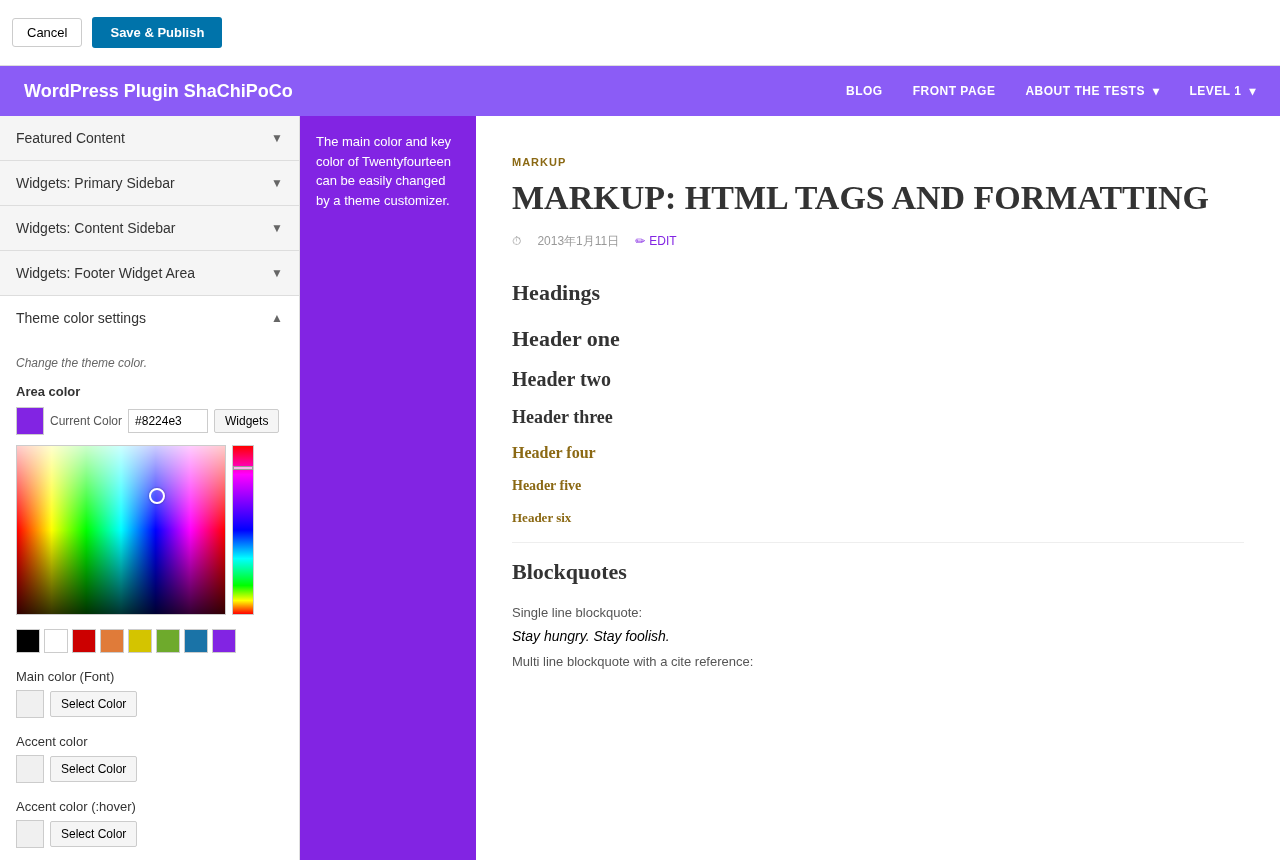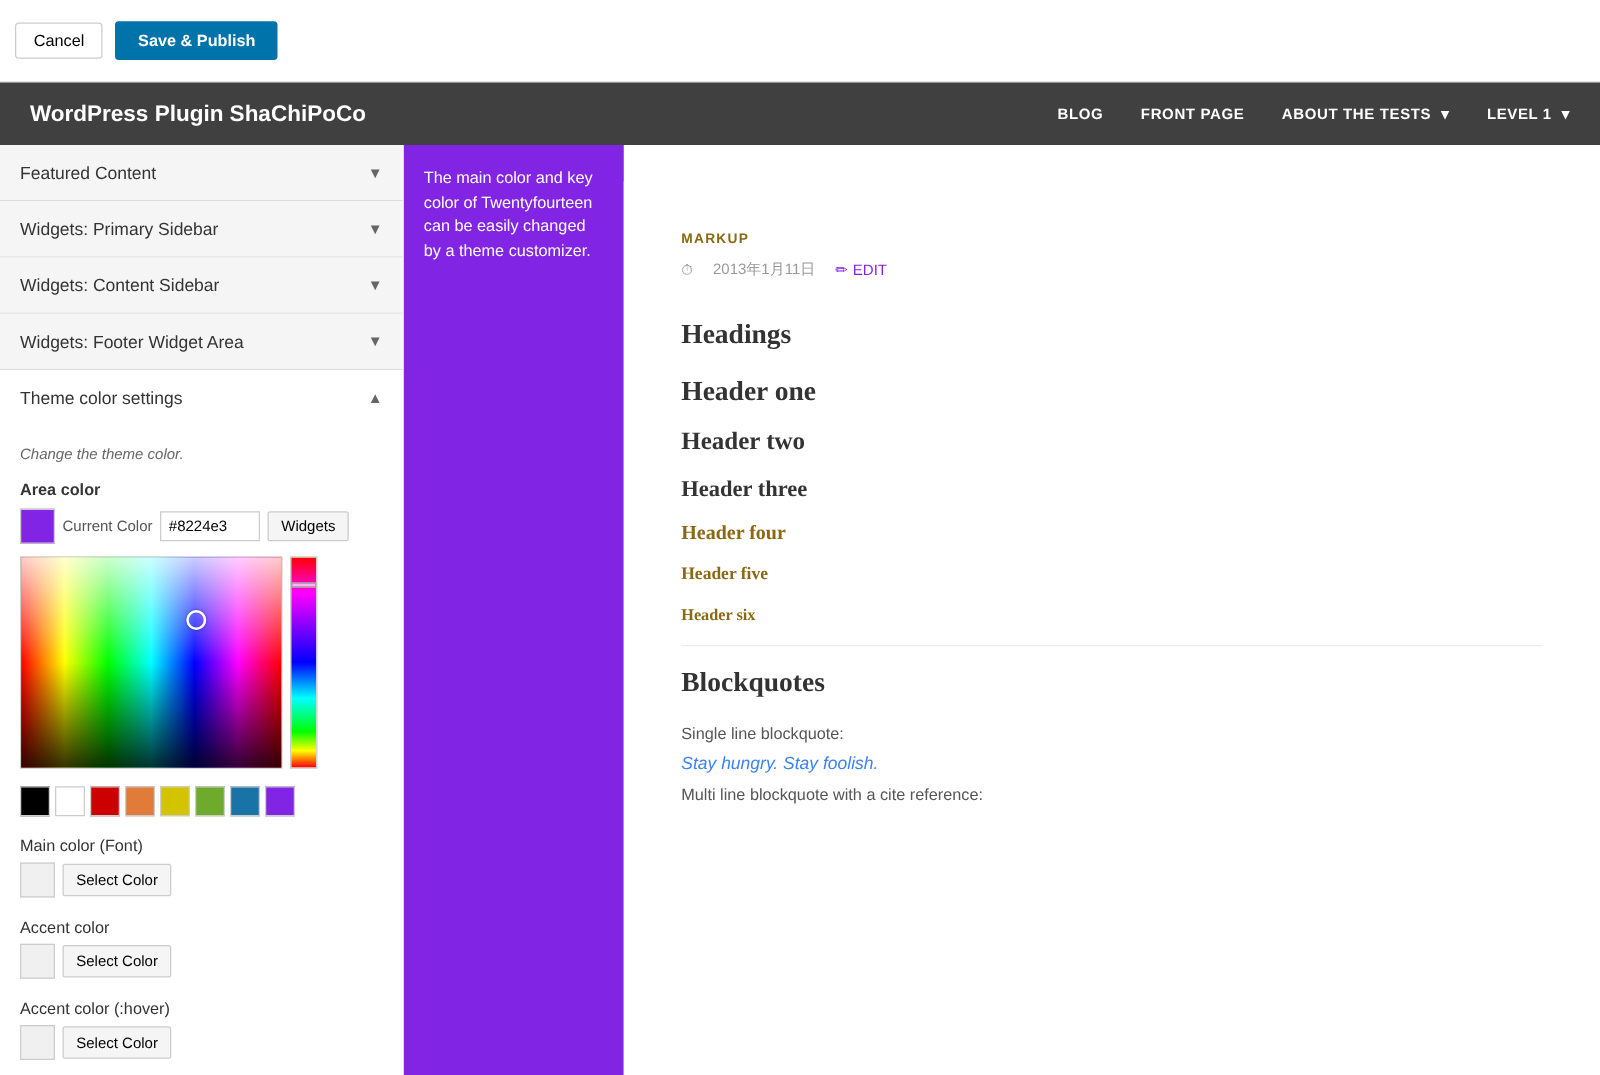--- a/index.html
+++ b/index.html
@@ -36,21 +36,21 @@
     }
 
     .main-layout {
       display: flex;
       flex: 1;
       overflow: hidden;
     }
 
     
     .sidebar {
-      width: 323px;
+      width: 300px;
       background: #f5f5f5;
       border-right: 1px solid #ddd;
       overflow-y: auto;
       flex-shrink: 0;
     }
 
     .sidebar-section {
       border-bottom: 1px solid #ddd;
     }
     .sidebar-section-header {
@@ -248,30 +248,29 @@
       color: #fff;
       font-size: 13px;
       line-height: 1.5;
     }
 
     
     .preview-area {
       flex: 1;
       overflow-y: auto;
       background: #fff;
-      padding: 40px 46px;
-      margin-top: 29px;
+      padding: 40px 36px;
     }
 
     
     .wp-header {
       display: flex;
       align-items: center;
       justify-content: space-between;
-      background: #404040;
+      background: #8b5cf6;
       padding: 0 24px;
       height: 50px;
       flex-shrink: 0;
     }
     .wp-header-title {
       color: #fff;
       font-size: 18px;
       font-weight: bold;
     }
     .wp-nav {
@@ -343,21 +342,21 @@
     }
     .h1-style { font-size: 22px; font-weight: 700; color: #333; margin-bottom: 16px; font-family: Georgia, serif; }
     .h2-style { font-size: 20px; font-weight: 700; color: #333; margin-bottom: 16px; font-family: Georgia, serif; }
     .h3-style { font-size: 18px; font-weight: 700; color: #333; margin-bottom: 16px; font-family: Georgia, serif; }
     .h4-style { font-size: 16px; font-weight: 700; color: #8b6914; margin-bottom: 16px; font-family: Georgia, serif; }
     .h5-style { font-size: 14px; font-weight: 700; color: #8b6914; margin-bottom: 16px; font-family: Georgia, serif; }
     .h6-style { font-size: 13px; font-weight: 700; color: #8b6914; margin-bottom: 16px; font-family: Georgia, serif; }
 
     .blockquotes-section { margin-top: 10px; }
     .blockquote-intro { font-size: 13px; color: #555; margin-bottom: 8px; }
-    .blockquote-text { font-style: italic; font-size: 14px; color: #3b82f6; margin-bottom: 10px; }
+    .blockquote-text { font-style: italic; font-size: 14px; color: #000000; margin-bottom: 10px; }
     .blockquote-cite { font-size: 13px; color: #555; }
 
     hr { border: none; border-top: 1px solid #eee; margin: 16px 0; }
     .chevron-down::after { content: "▾"; }
   </style>
 </head>
 <body>
 
 <div class="top-bar">
   <button class="btn-cancel">Cancel</button>
@@ -487,20 +486,21 @@
   </div>
 
   <div class="content-wrapper">
 
     <div class="banner-area">
       <p>The main color and key color of Twentyfourteen can be easily changed by a theme customizer.</p>
     </div>
 
     <div class="preview-area">
       <div class="article-meta">MARKUP</div>
+      <h1 class="article-title">MARKUP: HTML TAGS AND FORMATTING</h1>
       <div class="article-date-row">
         <span style="color:#999; font-size:12px;">⏱</span>
         <span>2013年1月11日</span>
         <span class="edit-link">
           <span>✏</span>
           <span>EDIT</span>
         </span>
       </div>
 
       <div class="section-heading">Headings</div>

